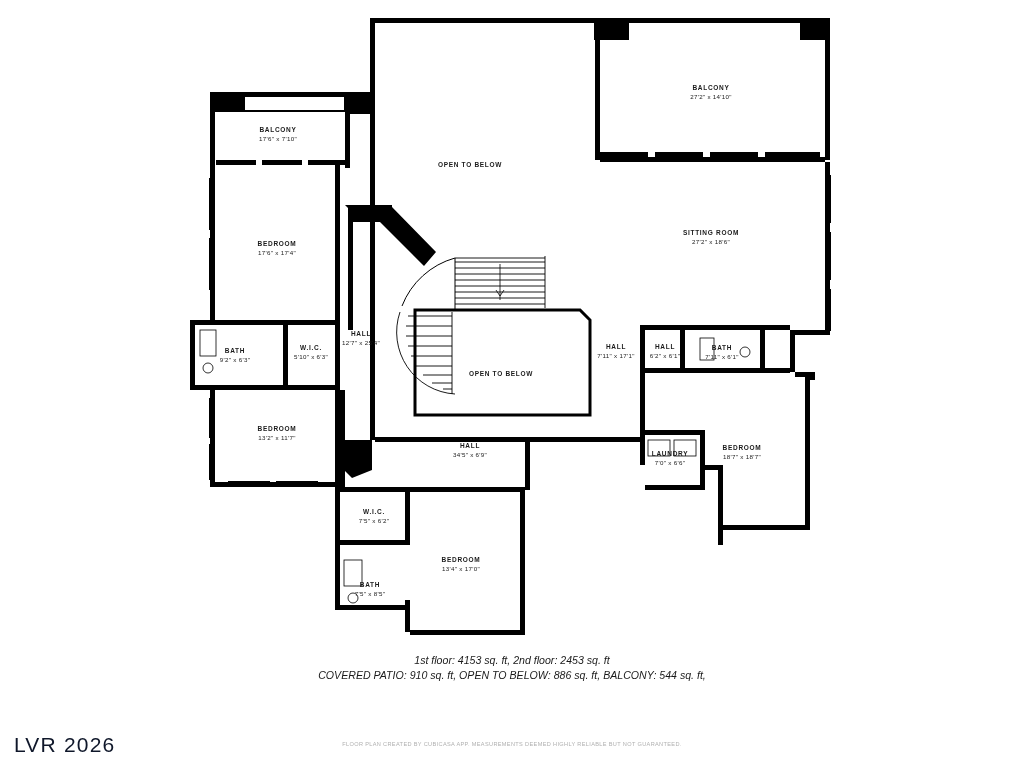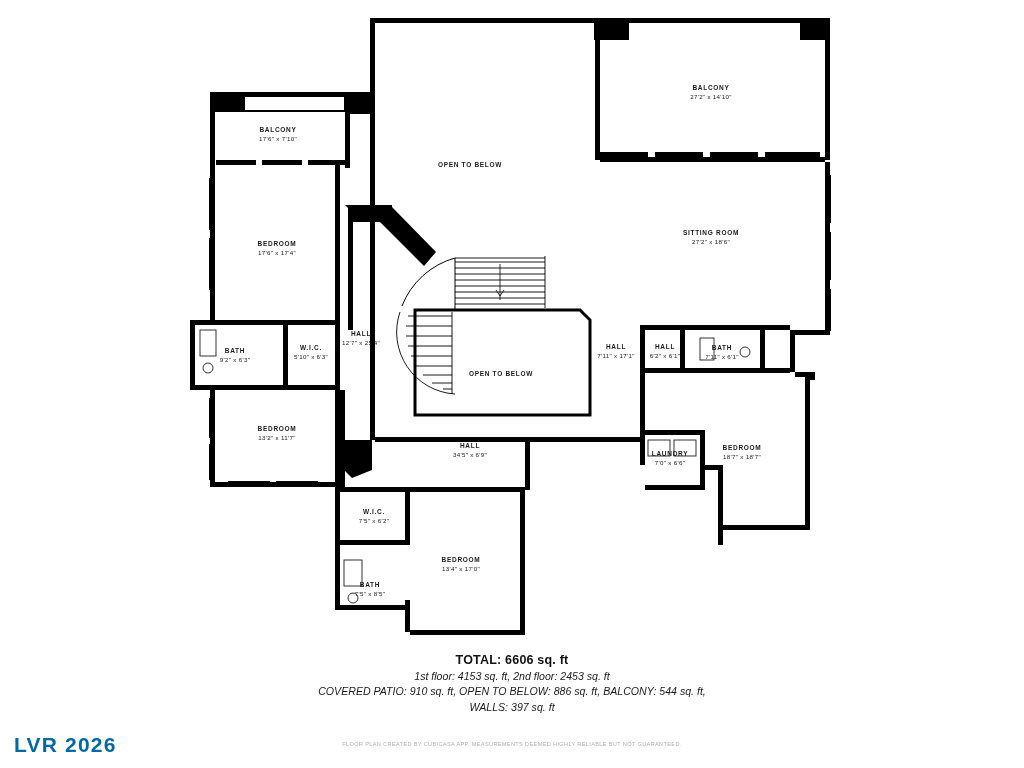--- a/index.html
+++ b/index.html
@@ -60,23 +60,23 @@
     font-size: 10.6px;
     line-height: 1.45;
     color: #1a1a1a;
     font-style: italic;
   }
   .watermark {
     position: absolute;
     left: 14px;
     top: 733px;
     font-size: 21px;
-    font-weight: 700;
+    font-weight: 400;
     letter-spacing: 1.2px;
-    color: #0369a1;
+    color: #0f172a;
   }
   .credit {
     position: absolute;
     left: 0;
     right: 0;
     top: 741px;
     text-align: center;
     font-size: 5.6px;
     letter-spacing: 0.35px;
     color: #b0b0b0;
@@ -300,20 +300,18 @@
       <span class="nm">BEDROOM</span>
       <span class="dm">13'4" x 17'0"</span>
     </div>
     <div class="room-label" style="left: 370px; top: 589px;">
       <span class="nm">BATH</span>
       <span class="dm">7'5" x 8'5"</span>
     </div>
   </div>
 
 <div class="summary">
-  <div class="total">TOTAL: 6606 sq. ft</div>
   <div class="line">1st floor: 4153 sq. ft, 2nd floor: 2453 sq. ft</div>
   <div class="line">COVERED PATIO: 910 sq. ft, OPEN TO BELOW: 886 sq. ft, BALCONY: 544 sq. ft,</div>
-  <div class="line">WALLS: 397 sq. ft</div>
 </div>
 
 <div class="watermark">LVR 2026</div>
 <div class="credit">FLOOR PLAN CREATED BY CUBICASA APP. MEASUREMENTS DEEMED HIGHLY RELIABLE BUT NOT GUARANTEED.</div>
 
 </body></html>

